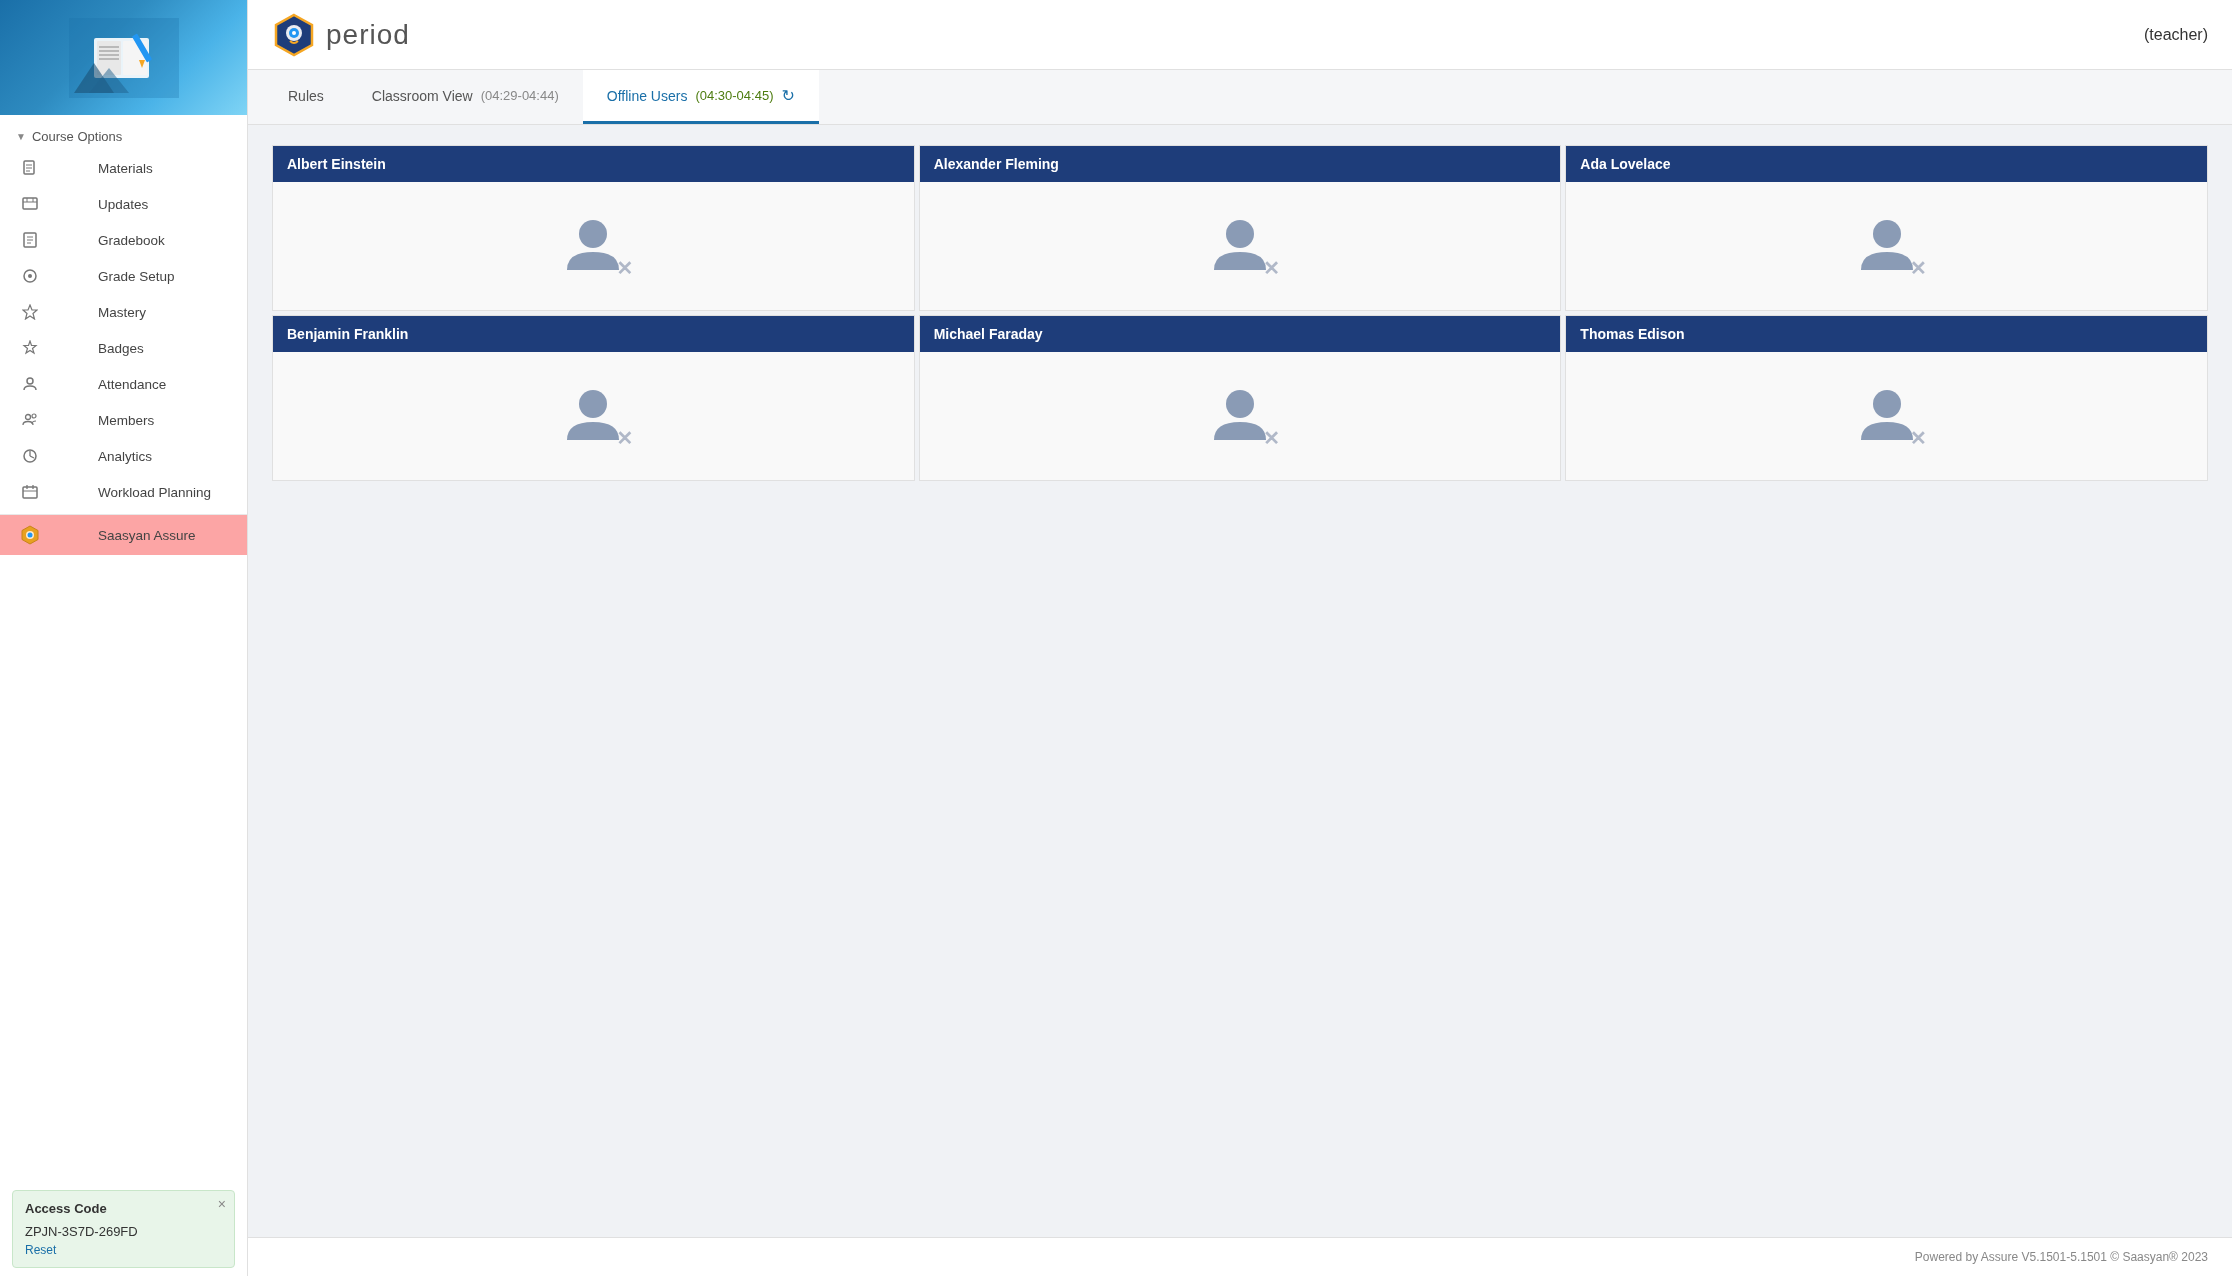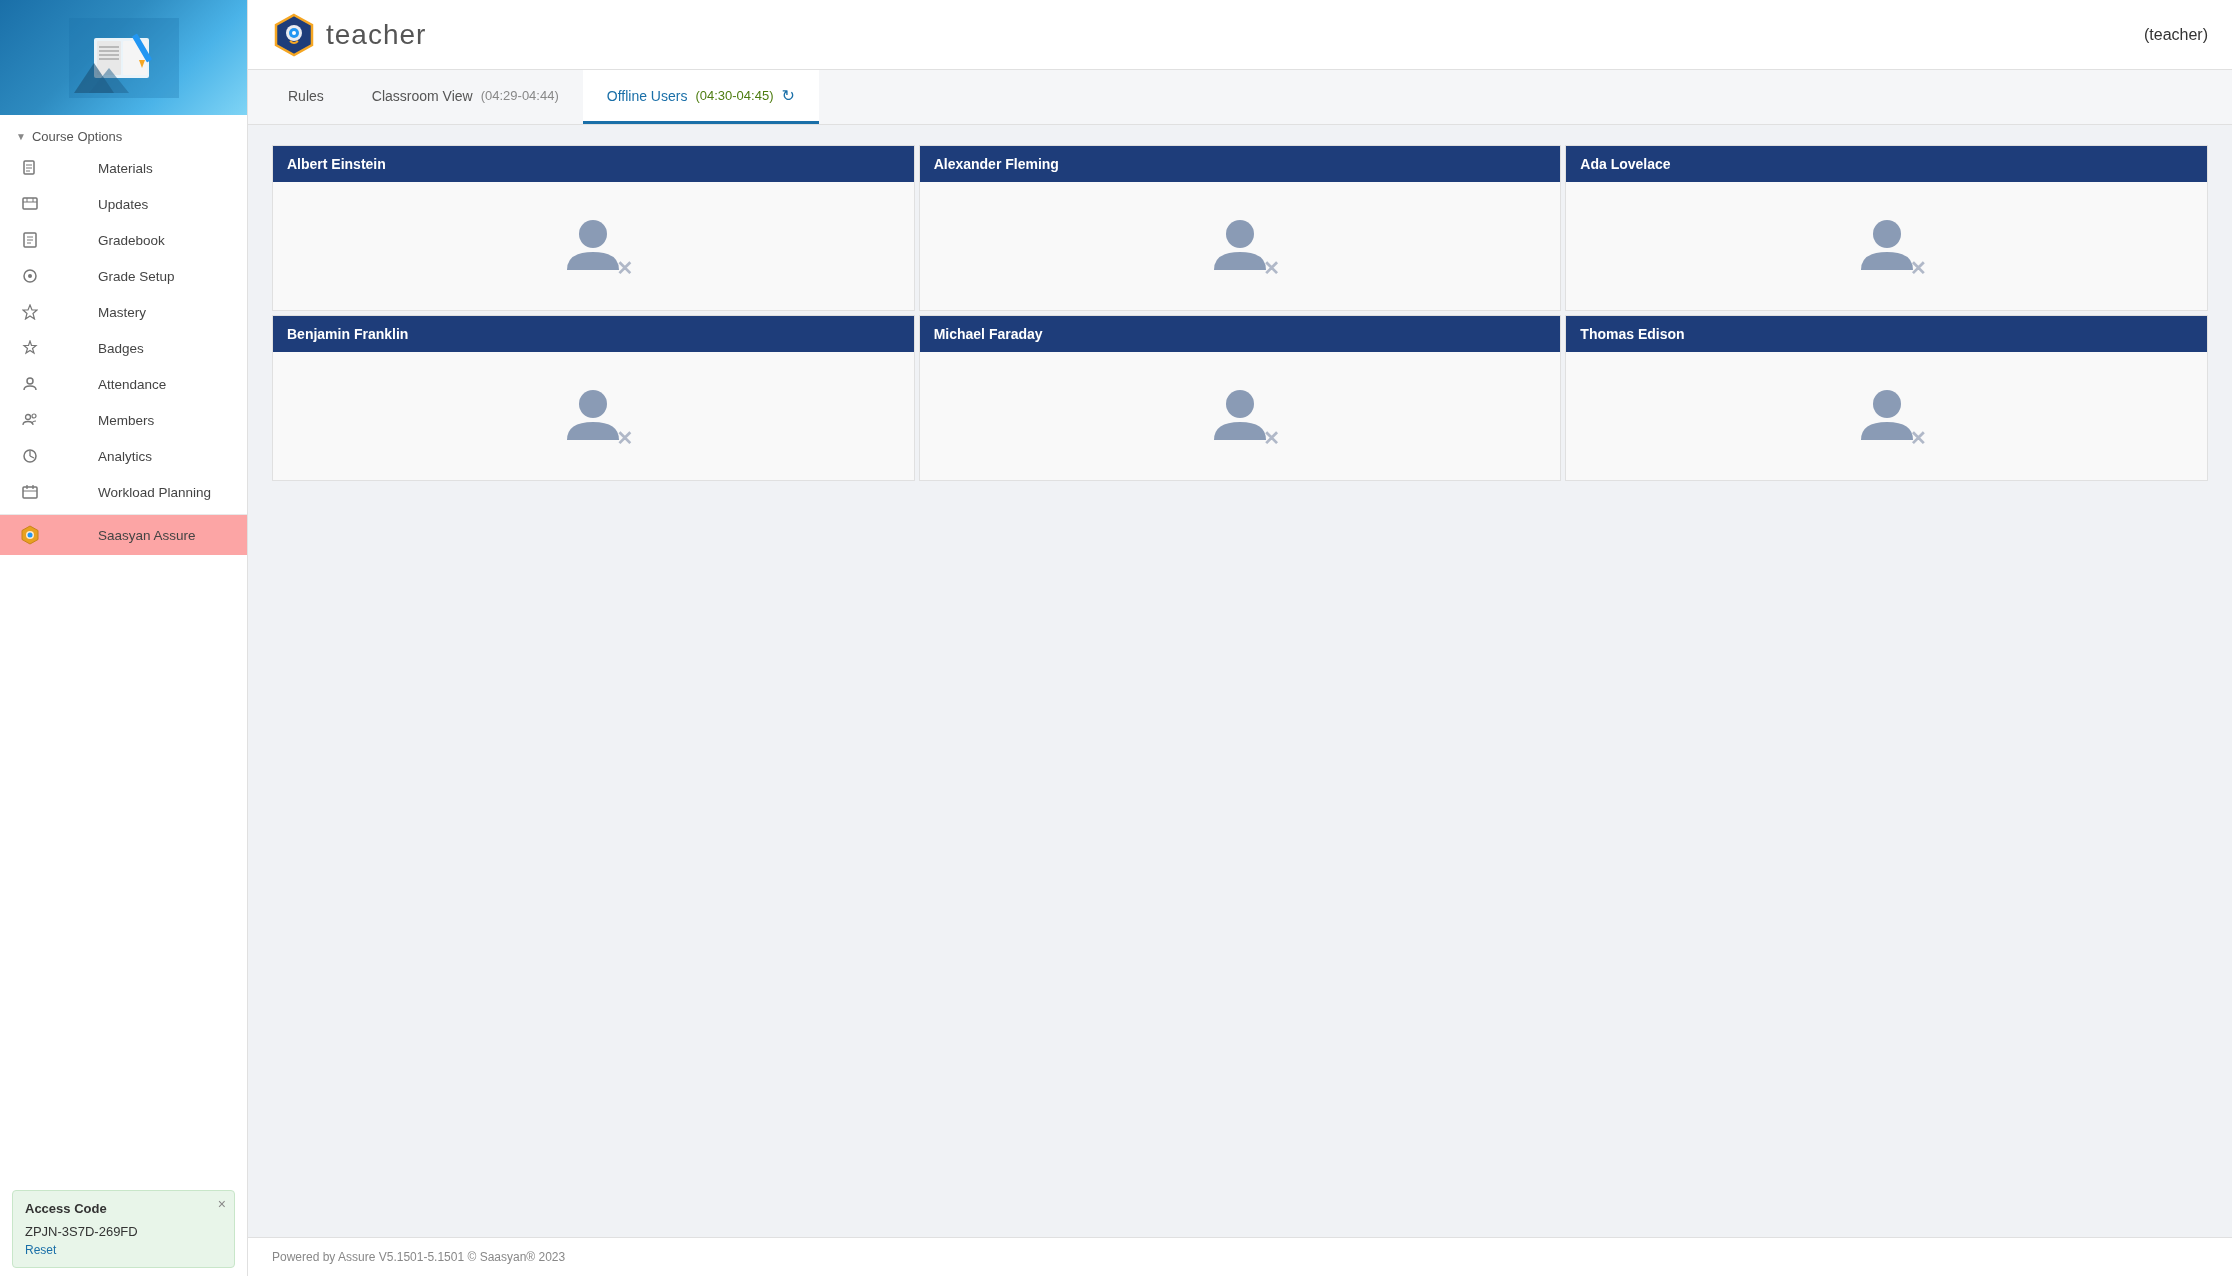--- a/index.html
+++ b/index.html
@@ -247,21 +247,21 @@
       color: #b0b8c8;
       font-weight: bold;
       line-height: 1;
     }
 
     
     .footer {
       background: #fff;
       border-top: 1px solid #e0e0e0;
       padding: 12px 24px;
-      text-align: left;
+      text-align: right;
       font-size: 12px;
       color: #888;
     }
   </style>
 </head>
 <body>
 
 <div class="sidebar">
   <div class="sidebar-header">
 
@@ -420,21 +420,21 @@
   <div class="topbar">
     <div class="logo-area">
 
       <svg class="logo-icon" viewBox="0 0 44 44">
         <polygon points="22,2 40,12 40,32 22,42 4,32 4,12" fill="#1e3d7a" stroke="#f5a623" stroke-width="2.5"></polygon>
         <circle cx="22" cy="20" r="8" fill="#fff" opacity="0.9"></circle>
         <circle cx="22" cy="20" r="5" fill="#2196f3"></circle>
         <circle cx="22" cy="20" r="2" fill="#fff"></circle>
         <path d="M18 28 Q22 32 26 28" stroke="#f5a623" stroke-width="2" fill="none"></path>
       </svg>
-      <span class="logo-text">teacher</span>
+      <span class="logo-text">period</span>
     </div>
     <div class="user-label">(teacher)</div>
   </div>
 
   <div class="tabs-bar">
     <div id="tabs-container" style="display:flex;align-items:stretch;">
         <div class="tab">
           <span>Rules</span>
         </div>
         <div class="tab">

